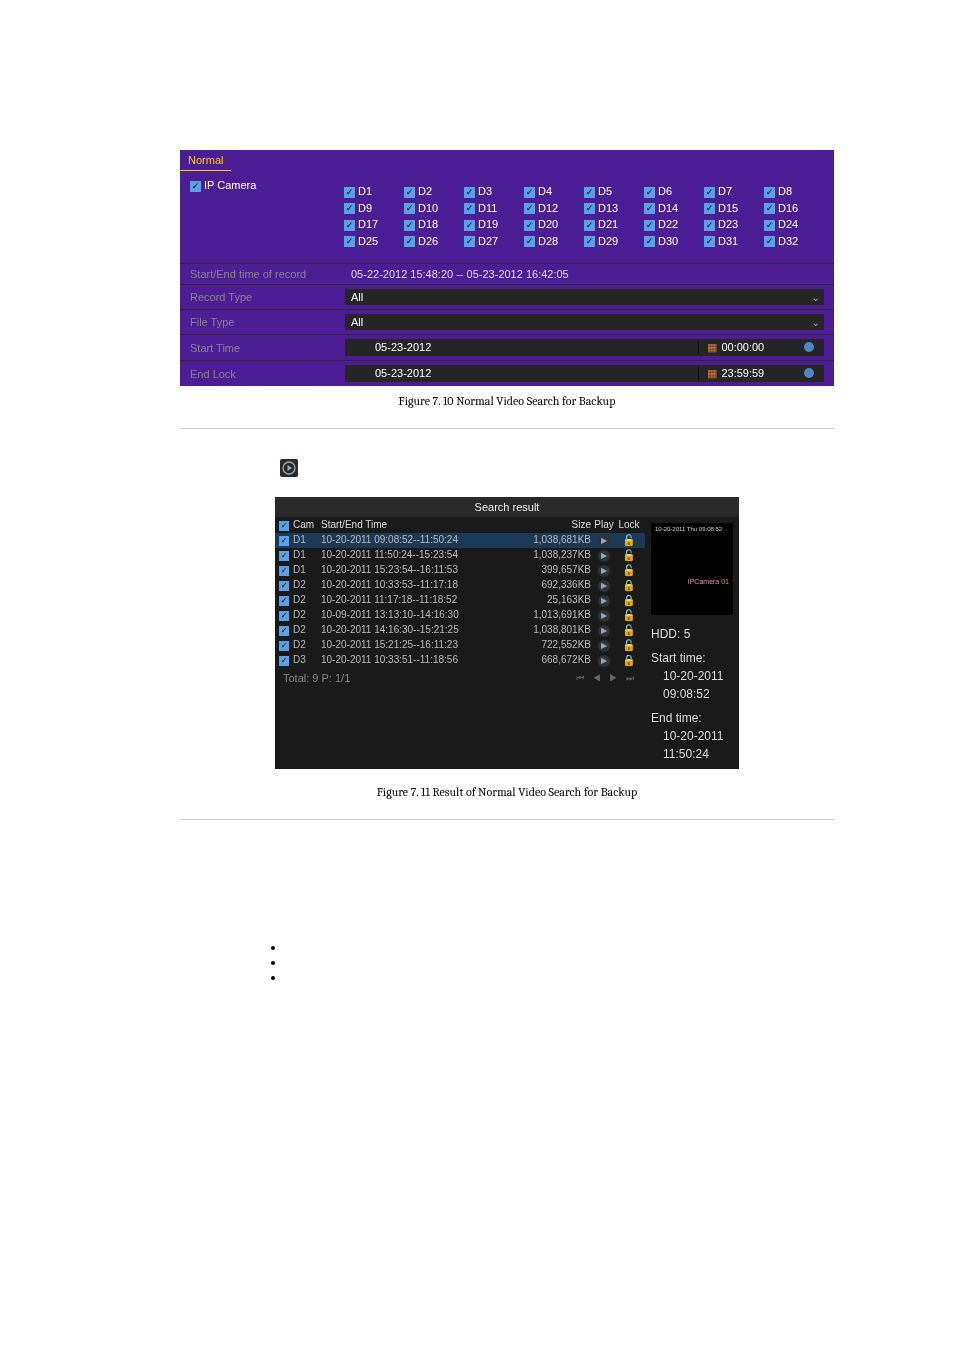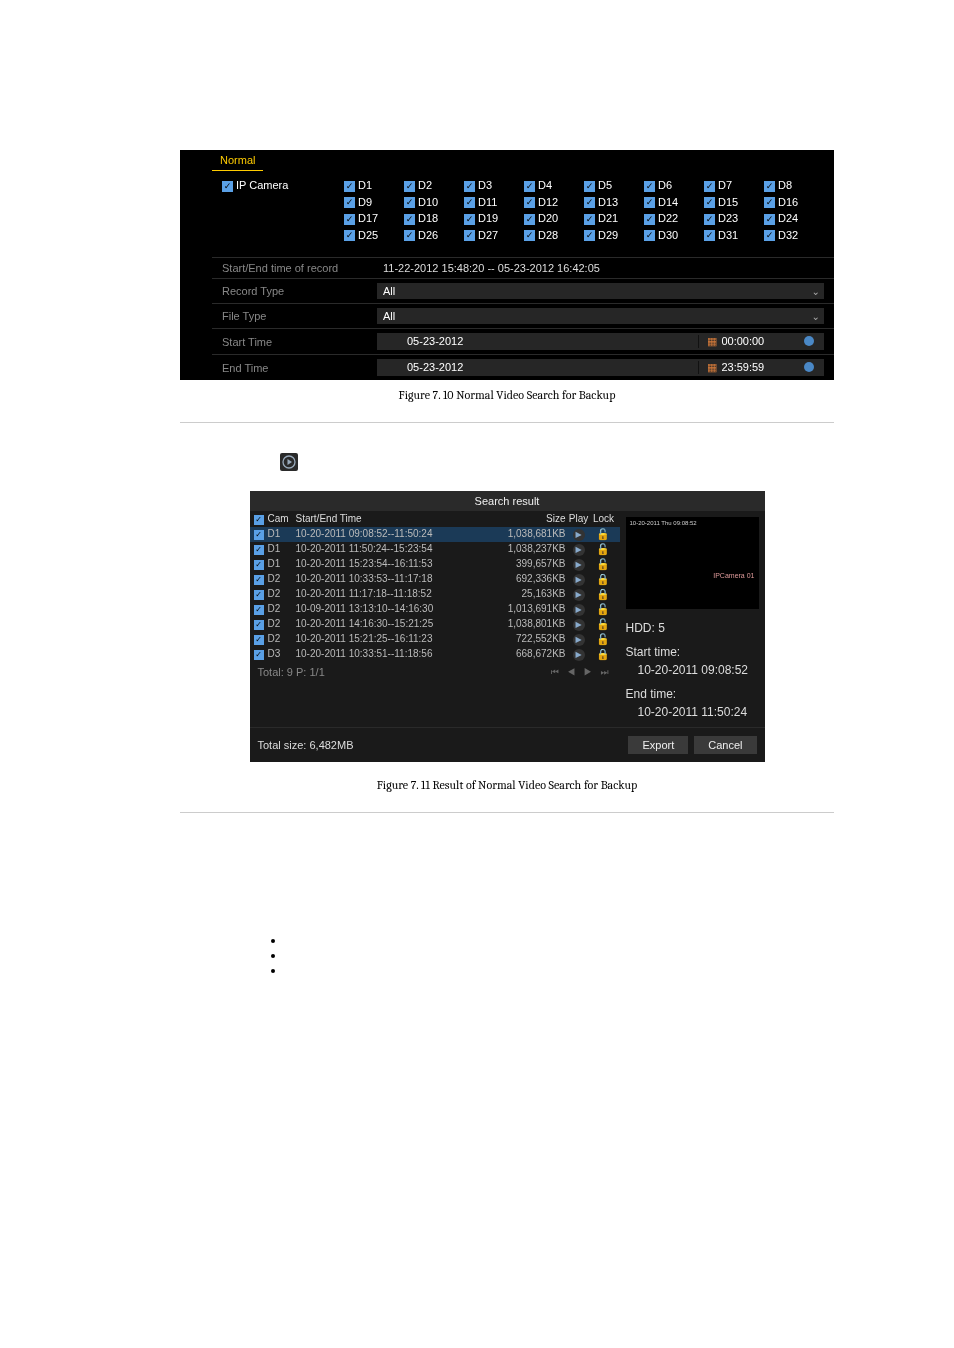--- a/index.html
+++ b/index.html
@@ -1,41 +1,41 @@
 <!DOCTYPE html>
 <html><head>
   <meta charset="utf-8">
   <style>
     * { margin: 0; padding: 0; box-sizing: border-box; }
     body { font-family: Arial, sans-serif; background: #fff; width: 954px; padding: 150px 120px 80px 180px; }
     .fig-block { margin-bottom: 20px; }
-    .search-panel { background: #000000; color: #9b9b9b; font-size: 11px; padding-left: 32px; }
+    .search-panel { background: #4c1d95; color: #9b9b9b; font-size: 11px; }
     .tab-label { color: #ffcc00; padding: 4px 8px; display: inline-block; border-bottom: 1px solid #ffcc00; font-size: 11px; }
     .panel-body { padding: 8px 10px 10px 10px; }
     .camera-row { display: flex; align-items: flex-start; margin-bottom: 6px; }
     .camera-label { width: 155px; color: #fff; }
-    .camera-grid { flex: 1; display: grid; grid-template-columns: repeat(8, 60px); row-gap: 4px; }
+    .camera-grid { flex: 1; display: grid; grid-template-columns: repeat(8, 60px); row-gap: 4px; margin-top: 6px; }
     .camera-item { color: #fff; font-size: 11px; }
     .cb { display: inline-block; width: 11px; height: 11px; background: #5aa0e6; color: #000; text-align: center; line-height: 11px; font-size: 9px; margin-right: 3px; vertical-align: middle; }
     .field-row { display: flex; align-items: center; padding: 4px 10px; border-top: 1px solid #2a2a2a; }
     .field-label { width: 155px; color: #888; }
     .field-val { flex: 1; color: #fff; background: #262626; padding: 2px 6px; position: relative; }
     .field-val.split { display: flex; }
     .field-val .left { flex: 1; margin-left: 24px; }
     .field-val .right { padding-left: 8px; }
     .dd-arrow { position: absolute; right: 4px; top: 3px; color: #aaa; font-size: 10px; }
     .cal-icon { color: #d47a3a; margin-right: 4px; font-size: 11px; }
     .clock-icon { position: absolute; right: 4px; top: 1px; width: 10px; height: 10px; border-radius: 50%; background: #4a88c6; }
     .figure-caption { text-align: center; font-family: Cambria, serif; font-size: 12px; margin: 8px 0 4px 0; }
     .hr { border: 0; border-top: 1px solid #ccc; margin: 12px 0 24px 0; }
 
     .step-icon { width: 18px; height: 18px; background: #2a2a2a; display: inline-flex; align-items: center; justify-content: center; border-radius: 2px; margin-top: 6px; }
     .step-icon svg { display: block; }
 
-    .result-panel { background: #1a1a1a; color: #bbb; font-size: 11px; width: 515px; margin: 18px auto 16px auto; }
+    .result-panel { background: #1a1a1a; color: #bbb; font-size: 11px; width: 464px; margin: 18px auto 16px auto; }
     .result-title { text-align: center; color: #eee; padding: 4px 0; background: #2a2a2a; }
     .result-body { display: flex; }
     .result-left { flex: 2; }
     .result-right { width: 170px; padding: 6px; }
     .result-header { display: flex; padding: 2px 4px; color: #ddd; font-size: 10px; }
     .col-chk { width: 14px; }
     .col-cam { width: 28px; }
     .col-time { width: 200px; }
     .col-size { width: 70px; text-align: right; }
     .col-play { width: 26px; text-align: center; }
@@ -103,39 +103,39 @@
             <div class="camera-item"><span class="cb">✓</span>D28</div>
             <div class="camera-item"><span class="cb">✓</span>D29</div>
             <div class="camera-item"><span class="cb">✓</span>D30</div>
             <div class="camera-item"><span class="cb">✓</span>D31</div>
             <div class="camera-item"><span class="cb">✓</span>D32</div>
           </div>
       </div>
     </div>
     <div class="field-row">
       <div class="field-label">Start/End time of record</div>
-      <div style="flex:1; color:#ddd; padding-left:6px;">11-22-2012 15:48:20  --  05-23-2012 16:42:05</div>
+      <div style="flex:1; color:#ddd; padding-left:6px;">05-22-2012 15:48:20  --  05-23-2012 16:42:05</div>
     </div>
     <div class="field-row">
       <div class="field-label">Record Type</div>
       <div class="field-val"><span>All</span><span class="dd-arrow">⌄</span></div>
     </div>
     <div class="field-row">
       <div class="field-label">File Type</div>
       <div class="field-val"><span>All</span><span class="dd-arrow">⌄</span></div>
     </div>
     <div class="field-row">
       <div class="field-label">Start Time</div>
       <div class="field-val split">
         <div class="left"><span>05-23-2012</span></div>
         <div class="right" style="position:relative; padding-right:18px; border-left: 1px solid #111; min-width:120px;"><span class="cal-icon">▦</span><span>00:00:00</span><span class="clock-icon"></span></div>
       </div>
     </div>
     <div class="field-row">
-      <div class="field-label">End Time</div>
+      <div class="field-label">End Lock</div>
       <div class="field-val split">
         <div class="left"><span>05-23-2012</span></div>
         <div class="right" style="position:relative; padding-right:18px; border-left: 1px solid #111; min-width:120px;"><span class="cal-icon">▦</span><span>23:59:59</span><span class="clock-icon"></span></div>
       </div>
     </div>
   </div>
   <div class="figure-caption">Figure 7. 10 Normal Video Search for Backup</div>
 </div>
 <hr class="hr">
 
@@ -248,26 +248,20 @@
         </div>
         <div class="info-block">
           <div>HDD: 5</div>
           <div style="margin-top:6px;">Start time:</div>
           <div class="sub">10-20-2011 09:08:52</div>
           <div style="margin-top:6px;">End time:</div>
           <div class="sub">10-20-2011 11:50:24</div>
         </div>
       </div>
     </div>
-    <div class="footer-row">
-      <span class="tot">Total size: 6,482MB</span>
-      <span class="spacer"></span>
-      <span class="btn">Export</span>
-      <span class="btn">Cancel</span>
-    </div>
   </div>
   <div class="figure-caption">Figure 7. 11 Result of Normal Video Search for Backup</div>
 </div>
 <hr class="hr">
 
 <ul class="bullets">
   <li></li>
   <li></li>
   <li></li>
 </ul>

